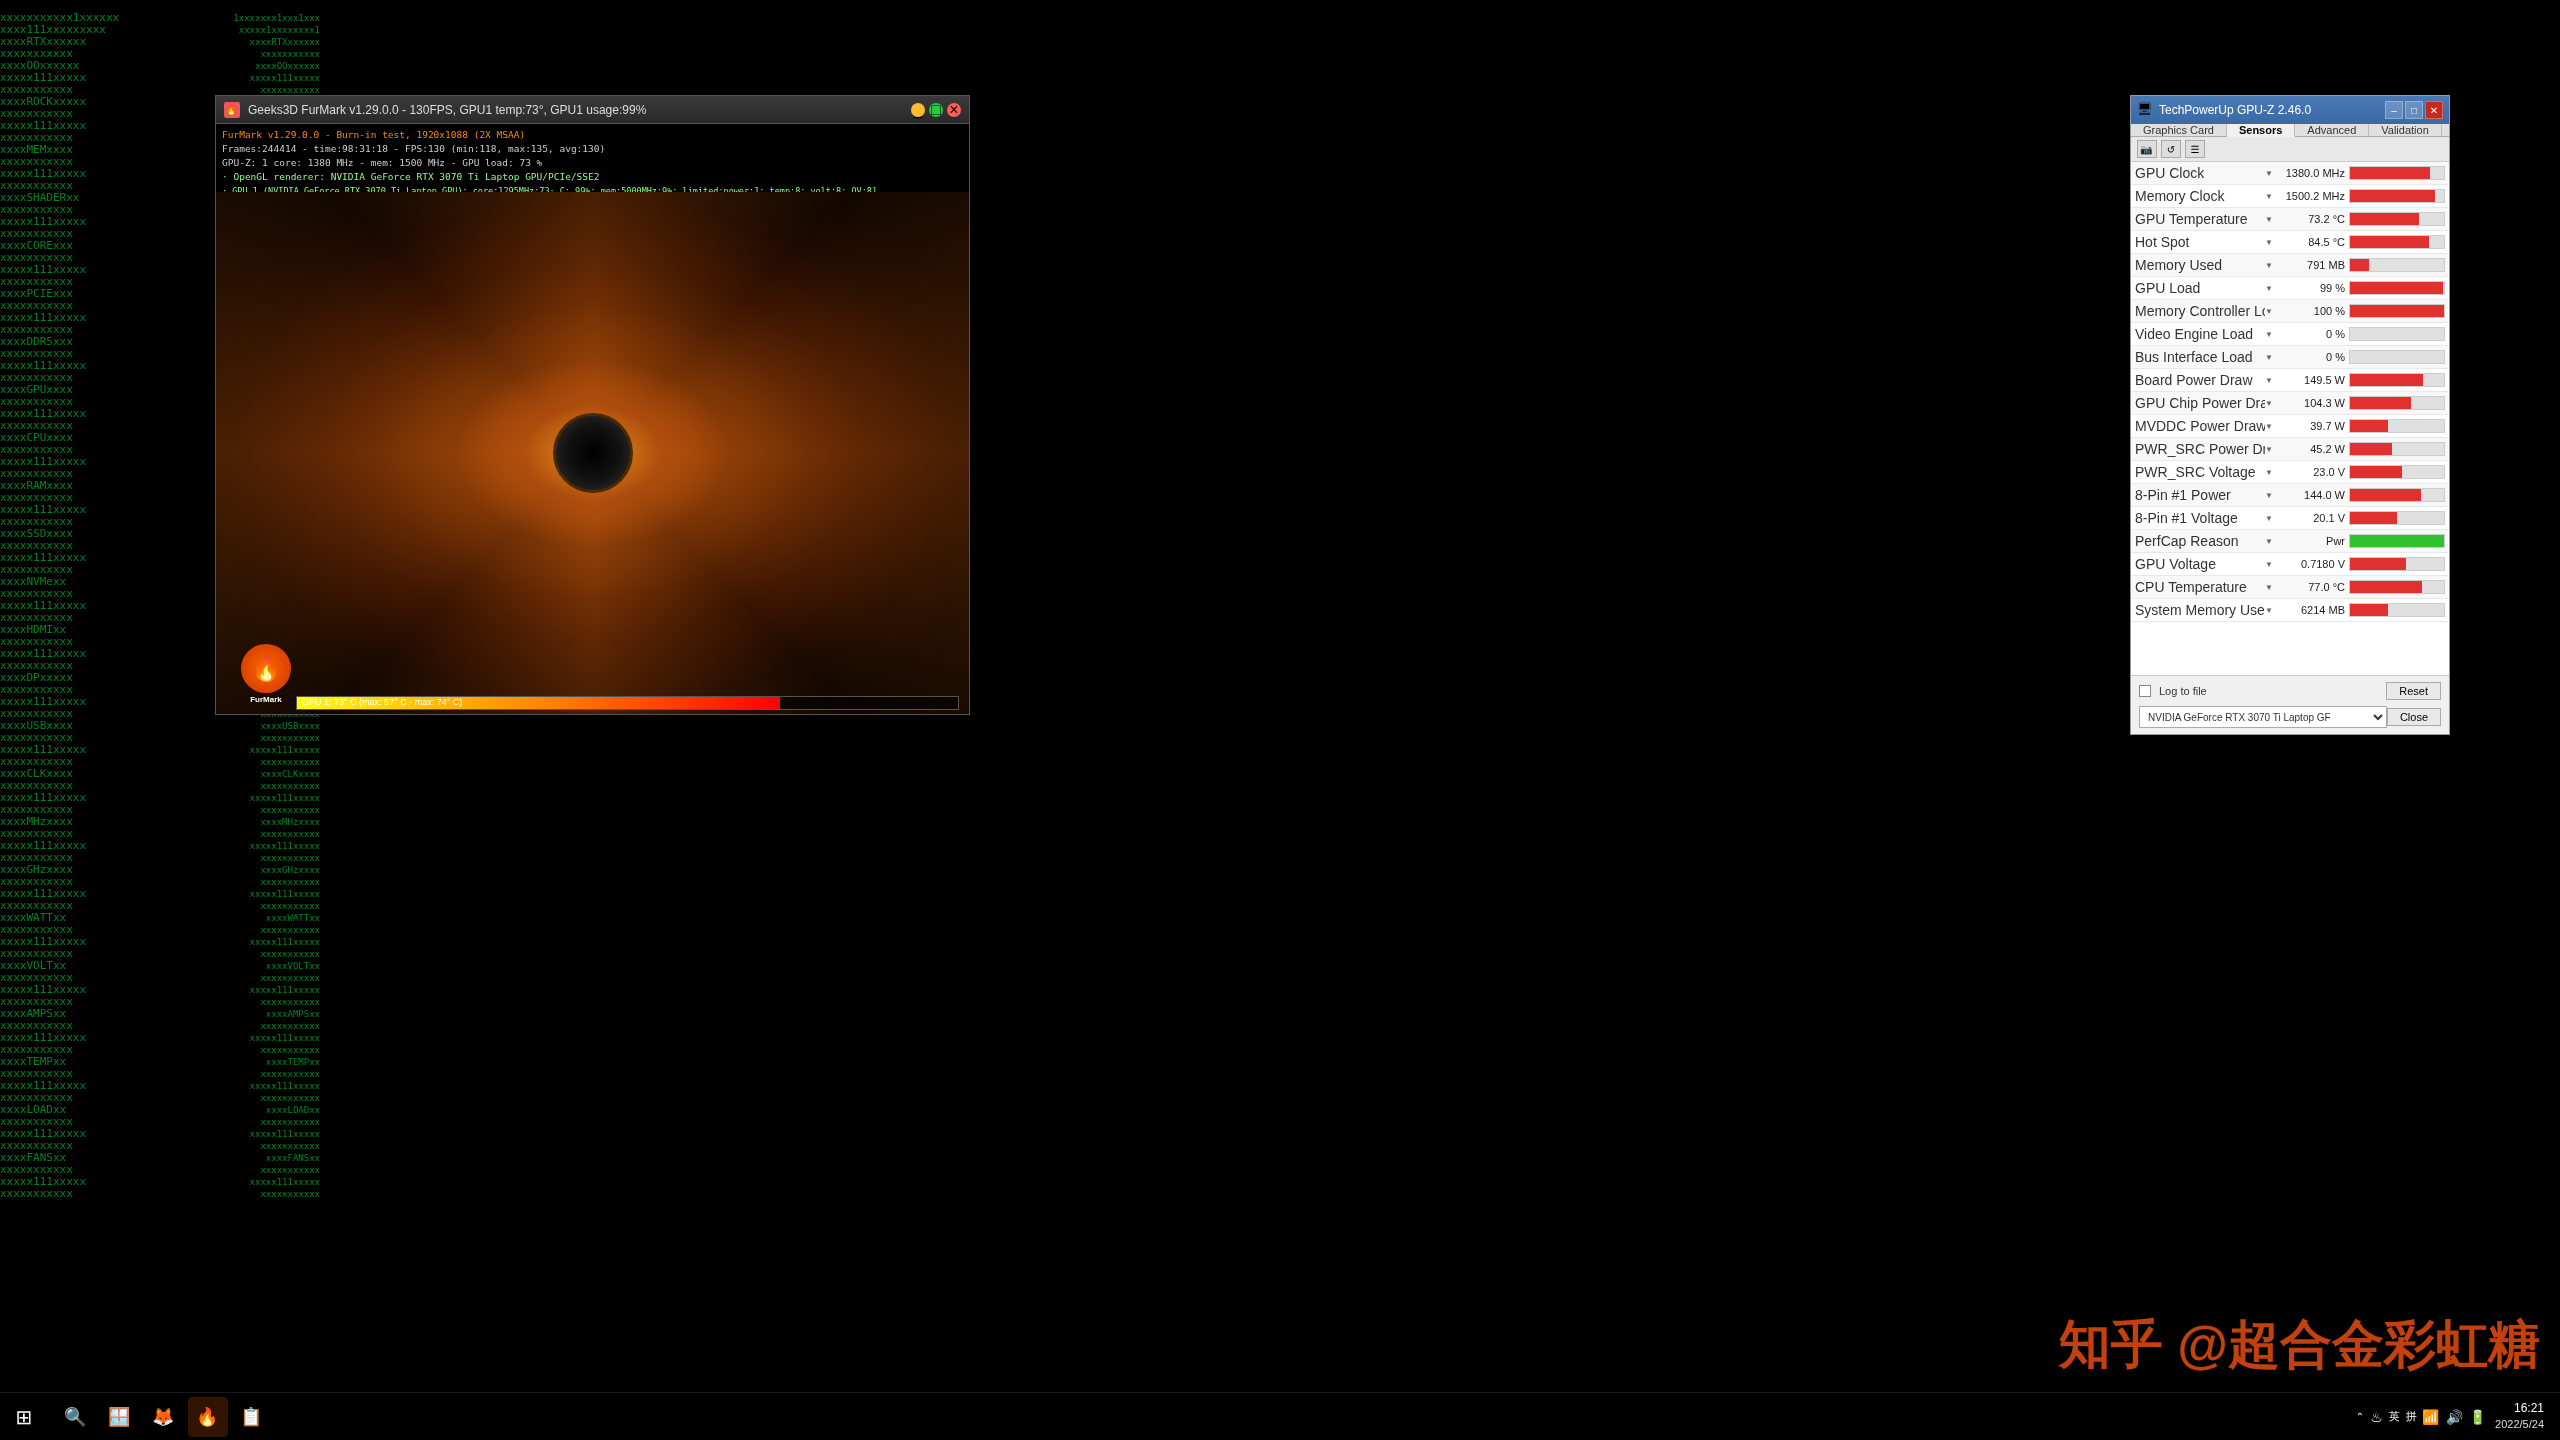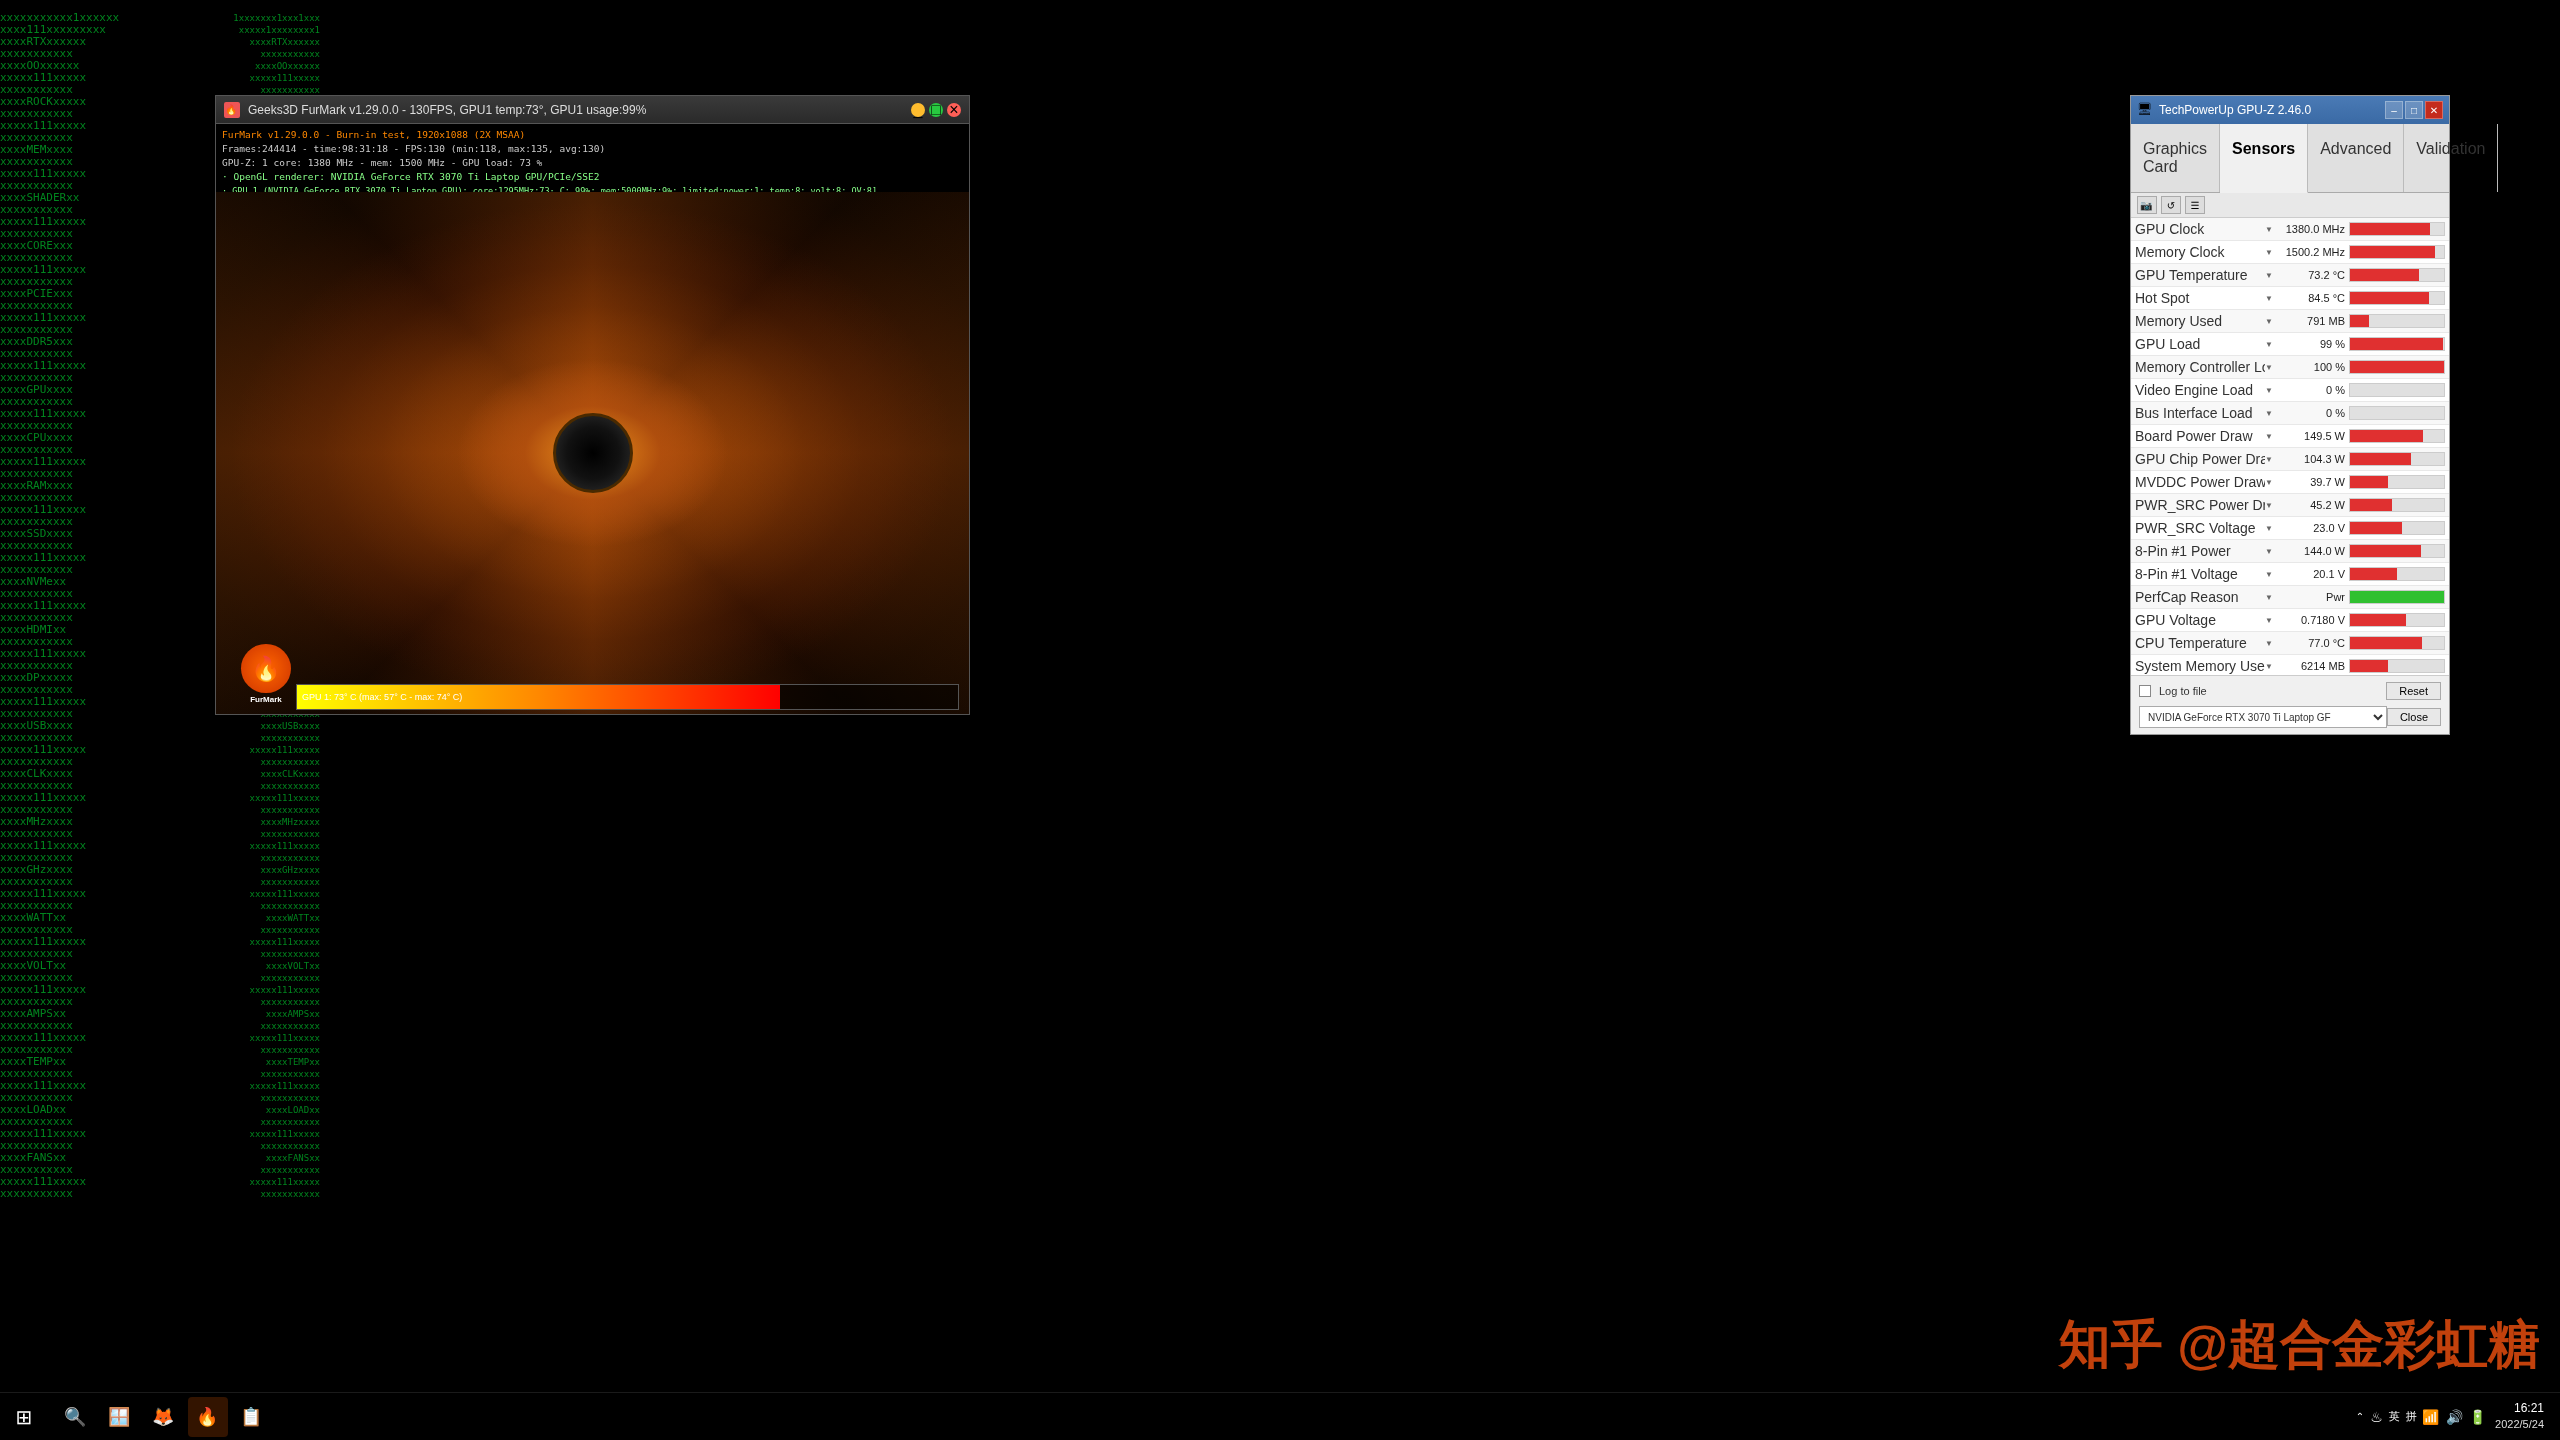--- a/index.html
+++ b/index.html
@@ -215,25 +215,24 @@
     .furmark-logo-text {
       color: #fff;
       font-size: 8px;
       font-weight: bold;
     }
     .furmark-temp-bar {
       position: absolute;
       bottom: 4px;
       left: 80px;
       right: 10px;
-      height: 26px;
+      height: 14px;
       background: rgba(0,0,0,0.5);
       border: 1px solid #555;
       display: flex;
-      align-items: center;
     }
     .furmark-temp-fill {
       height: 100%;
       background: linear-gradient(to right, #ffff00, #ff8800, #ff0000);
       width: 73%;
     }
     .furmark-temp-label {
       position: absolute;
       left: 5px;
       color: #fff;
@@ -291,22 +290,22 @@
     }
     .gpuz-win-btn.close { background: #c42b1c; }
 
     .gpuz-tabs {
       display: flex;
       background: #e0e0e0;
       border-bottom: 1px solid #aaa;
       flex-shrink: 0;
     }
     .gpuz-tab {
-      padding: 16px 12px;
-      font-size: 16px;
+      padding: 0 12px;
+      font-size: 11px;
       cursor: pointer;
       border-right: 1px solid #bbb;
       color: #333;
     }
     .gpuz-tab.active {
       background: #f0f0f0;
       border-bottom: 1px solid #f0f0f0;
       margin-bottom: -1px;
       color: #000;
       font-weight: bold;

